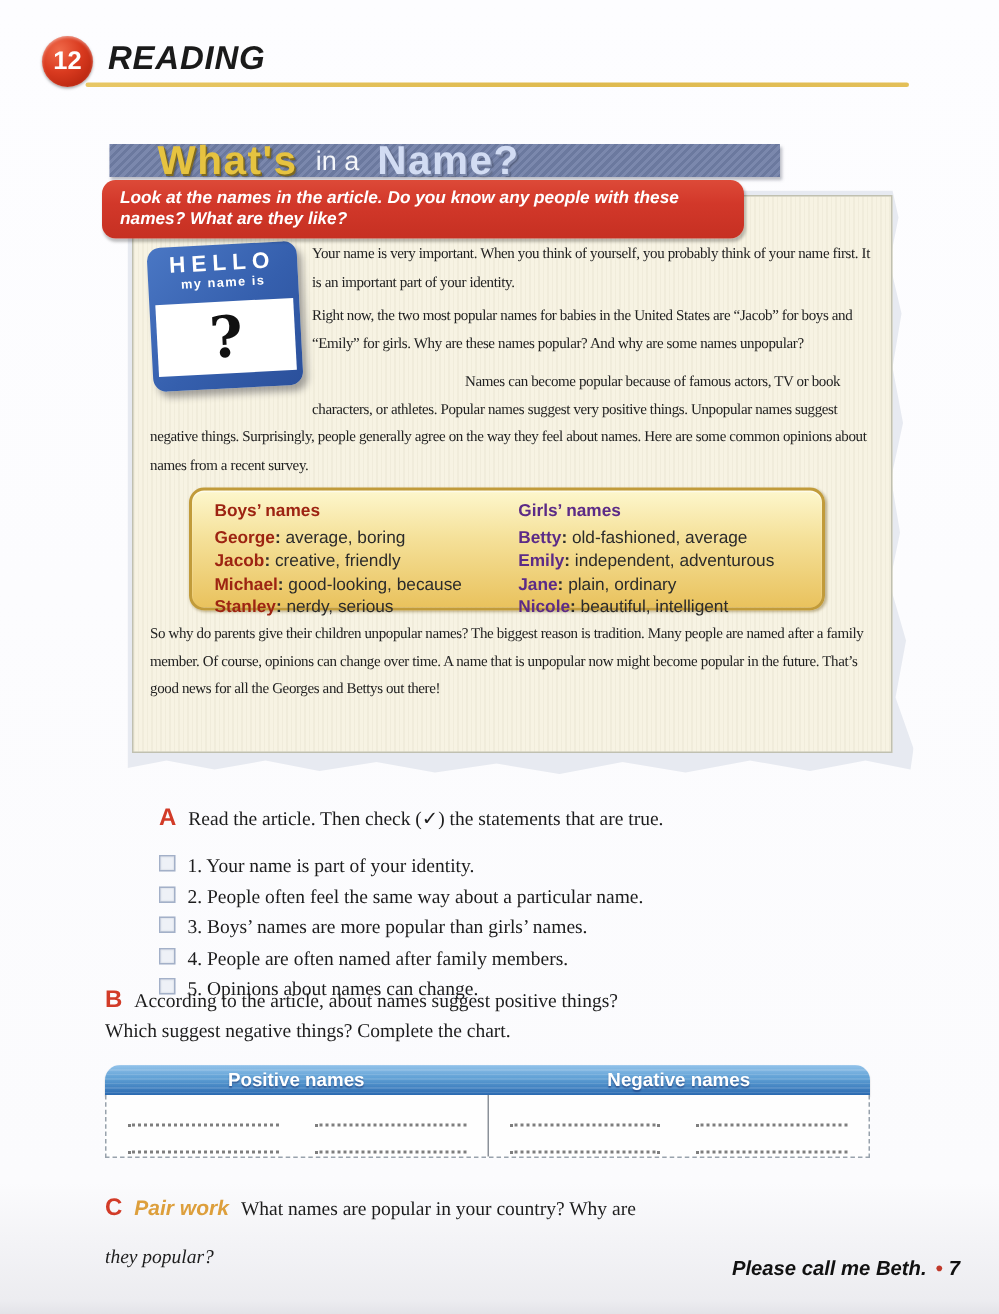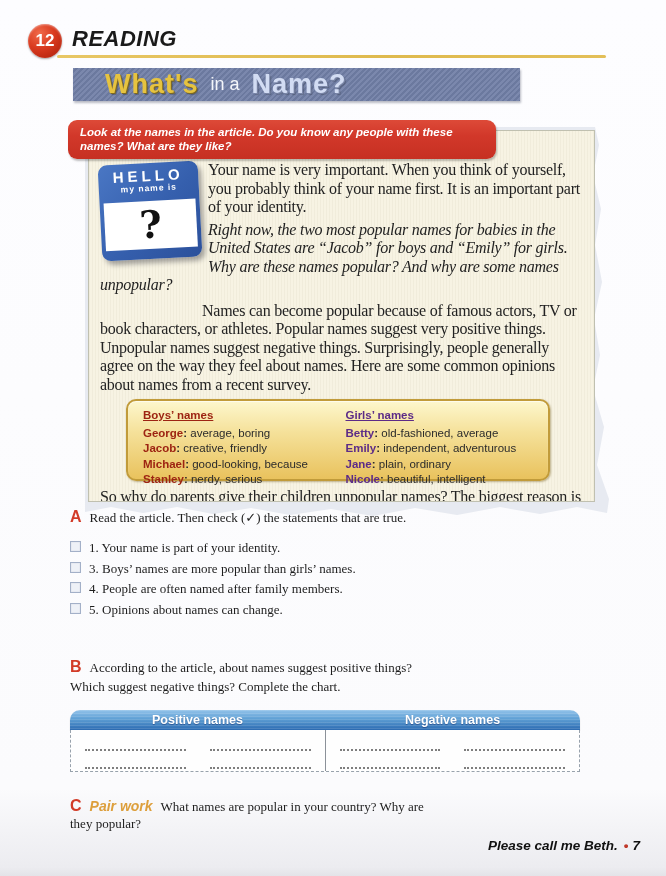--- a/index.html
+++ b/index.html
@@ -13,21 +13,21 @@
     background:radial-gradient(circle at 34% 28%, #f06a4a 0%, #d93a1f 45%, #a81c08 100%);
     box-shadow:0 1px 2px rgba(0,0,0,.35), inset 0 1px 2px rgba(255,255,255,.45);
     display:flex;align-items:center;justify-content:center;
     color:#fff;font:bold 17px "Liberation Sans",sans-serif;}
   .unit-title{position:absolute;left:72px;top:26px;
     font:italic bold 22px "Liberation Sans",sans-serif;color:#1a1a1a;letter-spacing:.5px;}
   .gold-rule{position:absolute;left:57px;top:55px;width:549px;height:3px;
     background:linear-gradient(90deg,#e8c765,#dfba4e 60%,#e3bf58);border-radius:2px;}
 
   
-  .title-bar{position:absolute;left:73px;top:68px;width:447px;height:33px;
+  .title-bar{position:absolute;left:73px;top:96px;width:447px;height:22px;
     background:#717fa7;
     background-image:repeating-linear-gradient(135deg, rgba(255,255,255,.07) 0 2px, rgba(0,0,0,.05) 2px 4px);
     display:flex;align-items:center;padding-left:32px;box-sizing:border-box;
     box-shadow:1px 2px 2px rgba(60,65,85,.35);}
   .t1{font:bold 27px "Liberation Sans",sans-serif;color:#e6c340;
       text-shadow:1px 1px 0 #7e691f, 2px 2px 1px rgba(0,0,0,.25);letter-spacing:1px;}
   .t2{font:18px "Liberation Sans",sans-serif;color:#f4f6fa;margin:6px 12px;}
   .t3{font:bold 27px "Liberation Sans",sans-serif;color:#d2dcf3;
       text-shadow:1px 1px 0 #7c88a9, 2px 2px 1px rgba(0,0,0,.2);letter-spacing:1px;}
 
@@ -46,22 +46,22 @@
       522px 386px,492px 380px,455px 387px,415px 380px,372px 388px,330px 381px,288px 389px,
       246px 382px,205px 388px,166px 381px,128px 387px,92px 380px,58px 386px,26px 380px,0px 385px);
     filter:drop-shadow(2px 2px 2px rgba(95,100,115,.55));z-index:1;}
 
   
   .paper{position:absolute;left:88px;top:130px;width:507px;height:372px;box-sizing:border-box;
     background:#f7f3e3;
     background-image:repeating-linear-gradient(90deg, rgba(120,110,70,.05) 0 1px, transparent 1px 3px);
     border:1px solid #c0c0b0;z-index:2;
     padding:30px 8px 0 11px;overflow:hidden;}
-  .para{margin:0 0 4px 0;font-size:16px;line-height:18.5px;letter-spacing:-0.25px;color:#222;}
-  .p2{margin-bottom:7px;font-style:italic;}
+  .para{margin:0 0 4px 0;font-size:10px;line-height:18.5px;letter-spacing:-0.25px;color:#222;}
+  .p2{margin-bottom:7px;}
   .p3{text-indent:102px;margin-bottom:5px;}
   .closing{margin-top:6px;}
 
   
   .badge{float:left;width:100px;height:96px;margin:2px 8px 6px 0;
     background:linear-gradient(135deg,#4a77c4 0%,#355fad 55%,#2b509b 100%);
     border-radius:9px;transform:rotate(-3deg);
     box-shadow:3px 4px 5px rgba(40,40,50,.4);
     display:flex;flex-direction:column;overflow:hidden;}
   .badge-top{height:34px;text-align:center;padding-top:4px;}
@@ -72,29 +72,29 @@
   .badge-bottom{height:10px;}
 
   
   .names-box{width:424px;margin:4px 0 7px 26px;box-sizing:border-box;height:82px;
     background:linear-gradient(180deg,#fdf7cd 0%,#f5e19a 40%,#e9c25d 100%);
     border:2px solid #c19b3a;border-radius:10px;
     box-shadow:inset 0 1px 1px rgba(255,255,255,.7), 1px 1px 2px rgba(120,95,30,.45);
     display:flex;padding:7px 0 0 15px;
     font-family:"Liberation Sans",sans-serif;font-size:11.5px;line-height:15.5px;color:#2b2b2b;}
   .ncol{width:205px;}
-  .col-head{font-weight:bold;text-decoration:underline;margin-bottom:2px;}
+  .col-head{font-weight:bold;margin-bottom:2px;}
   .boys-head,.boy-name{color:#9d2412;}
   .girls-head,.girl-name{color:#5c2b87;}
   .nrow b{font-weight:bold;}
 
   
   .ex{position:absolute;left:70px;font-size:13px;line-height:17px;color:#1d1d1d;}
   .ex-letter{font:bold 16px "Liberation Sans",sans-serif;color:#d23b28;margin-right:8px;}
-  .exA{top:508px;width:560px;}
+  .exA{top:537px;width:560px;margin-left:36px;}
   .check-list{list-style:none;margin:13px 0 0 0;padding:0;}
   .check-list li{margin-bottom:3.5px;display:flex;align-items:baseline;}
   .checkbox{display:inline-block;width:9px;height:9px;flex:0 0 9px;
     border:1px solid #a3b0c8;background:#eef1f7;margin-right:8px;position:relative;top:0px;
     box-shadow:inset 0 0 1px rgba(120,135,160,.5);}
 
   .exB{top:658px;width:570px;}
   .exB .line2{margin-top:2px;}
   .chart{margin-top:15px;width:510px;}
   .chart-head{display:flex;height:20px;border-radius:10px 10px 0 0;overflow:hidden;
@@ -106,21 +106,21 @@
     font:bold 12.5px "Liberation Sans",sans-serif;color:#fff;text-shadow:0 1px 1px rgba(0,0,60,.35);}
   .chart-body{display:flex;height:42px;border:1px dashed #98a2ac;border-top:none;
     background:#fefefe;box-sizing:border-box;}
   .chart-half{flex:1;padding:10px 14px 0 14px;box-sizing:border-box;}
   .chart-half.first{border-right:1px solid #8b9199;}
   .dotrow{display:flex;gap:24px;margin-bottom:7px;}
   .dots{flex:1;height:9px;border-bottom:2px dotted #7e7e7e;}
 
   .exC{top:797px;width:560px;}
   .pairwork{font:italic bold 14px "Liberation Sans",sans-serif;color:#dd9f3c;margin-right:8px;}
-  .exC .line2{margin-top:0;}
+  .exC .line2{margin-top:14px;font-style:italic;}
 
   
   .footer{position:absolute;top:838px;right:26px;
     font:italic bold 13.5px "Liberation Sans",sans-serif;color:#111;}
   .footer .dot{color:#c0392b;margin:0 4px 0 6px;font-style:normal;}
 </style>
 </head>
 <body>
 
 <div class="page">
@@ -183,20 +183,24 @@
     <div>
       <span class="ex-letter">A</span><span>Read the article. Then check (✓) the statements that are true.</span>
     </div>
     <ul class="check-list">
       <li>
           <span class="checkbox"></span>
           <span>1. Your name is part of your identity.</span>
         </li>
       <li>
           <span class="checkbox"></span>
+          <span>2. People often feel the same way about a particular name.</span>
+        </li>
+      <li>
+          <span class="checkbox"></span>
           <span>3. Boys’ names are more popular than girls’ names.</span>
         </li>
       <li>
           <span class="checkbox"></span>
           <span>4. People are often named after family members.</span>
         </li>
       <li>
           <span class="checkbox"></span>
           <span>5. Opinions about names can change.</span>
         </li>

